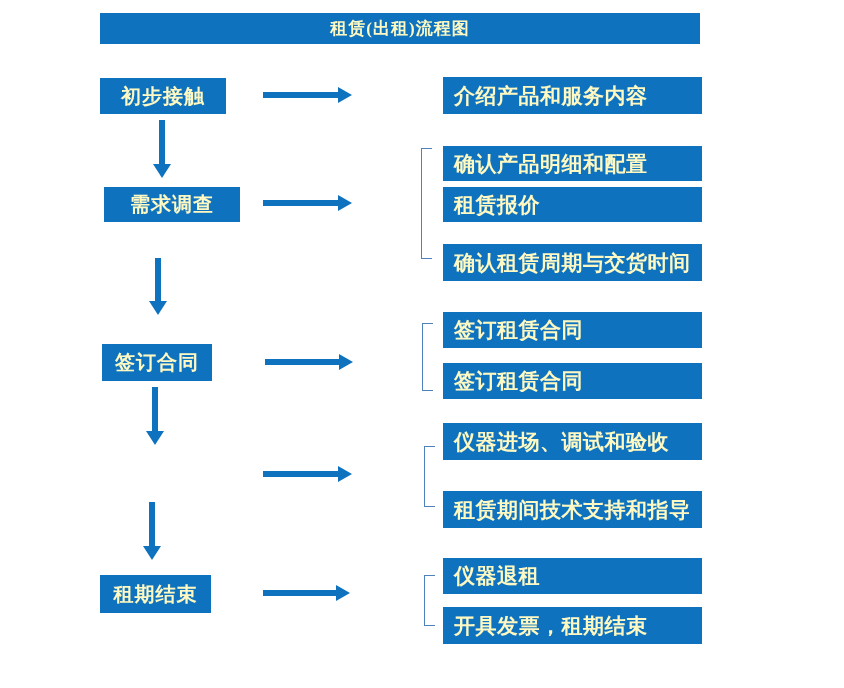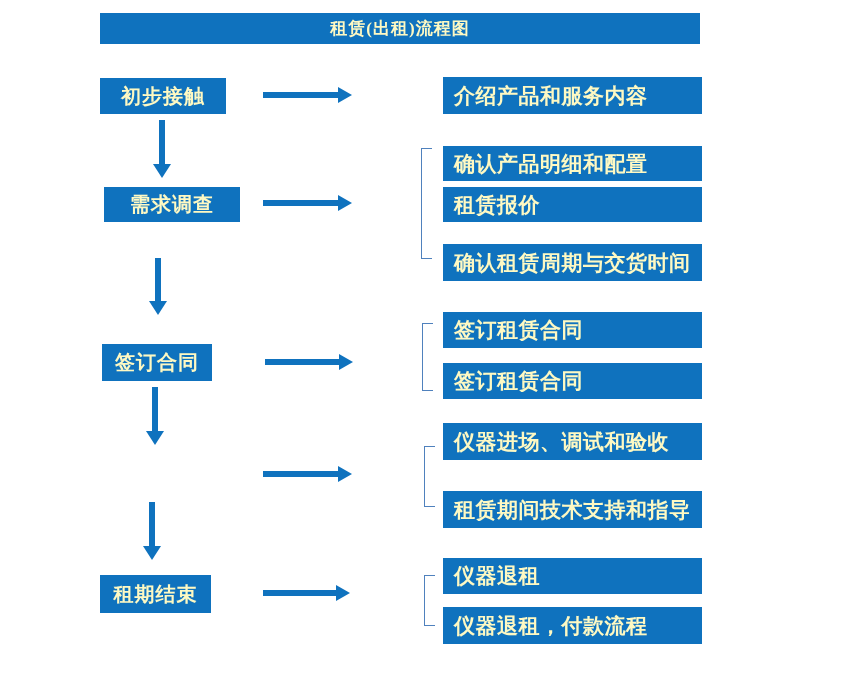--- a/index.html
+++ b/index.html
@@ -136,16 +136,16 @@
   <div class="box detail" style="left:443px; top:423px; width:259px; height:37px;">
     <span>仪器进场、调试和验收</span>
   </div>
   <div class="box detail" style="left:443px; top:491px; width:259px; height:37px;">
     <span>租赁期间技术支持和指导</span>
   </div>
   <div class="box detail" style="left:443px; top:558px; width:259px; height:36px;">
     <span>仪器退租</span>
   </div>
   <div class="box detail" style="left:443px; top:607px; width:259px; height:37px;">
-    <span>仪器退租，付款流程</span>
+    <span>开具发票，租期结束</span>
   </div>
 
 </div>
 
 </body></html>

